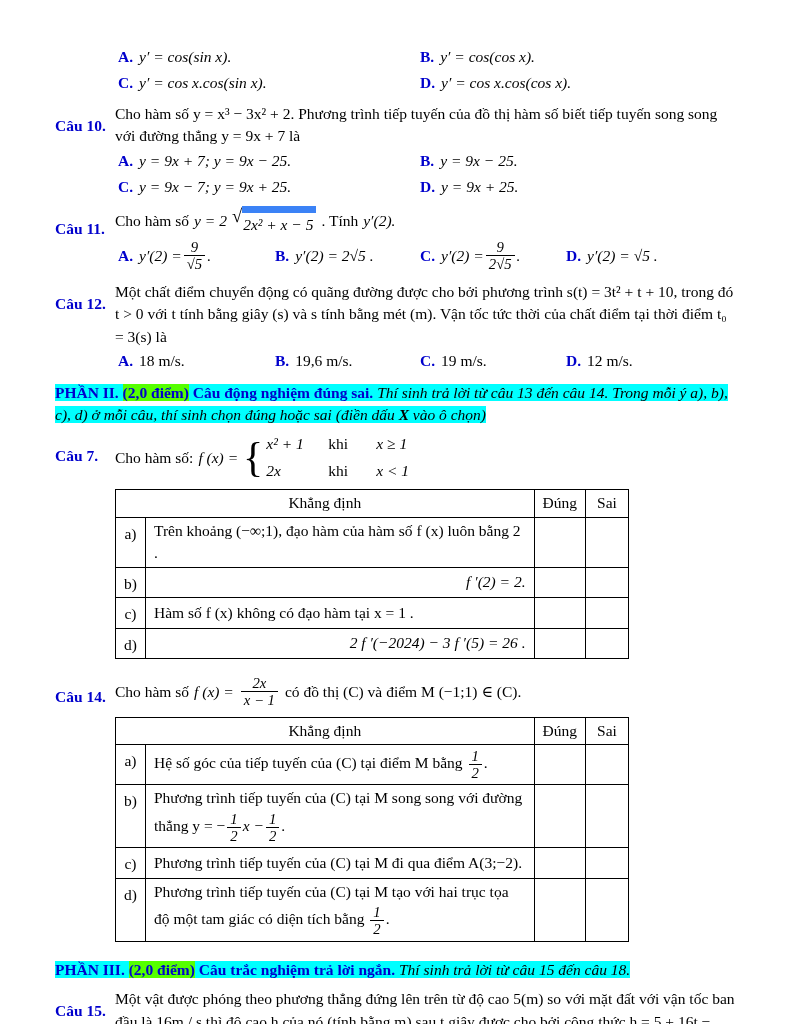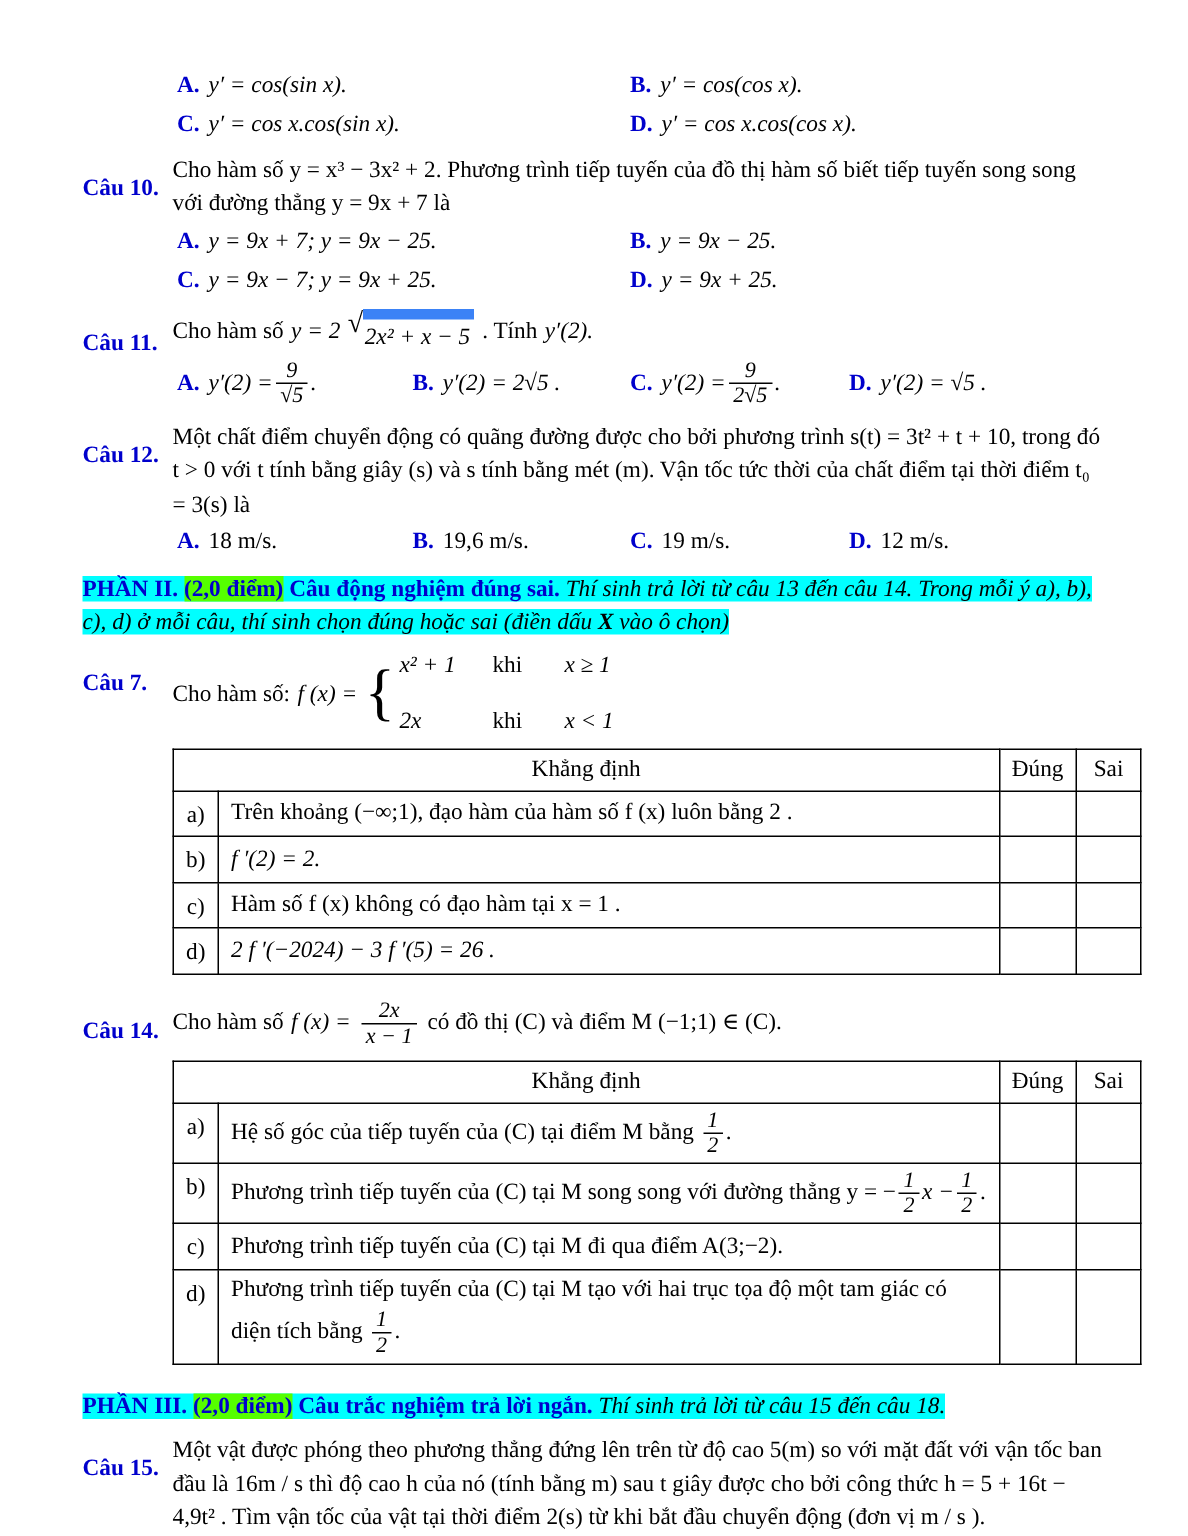--- a/index.html
+++ b/index.html
@@ -7,21 +7,21 @@
   html,body{ background:#ffffff; }
   body{
     font-family:"Liberation Serif","DejaVu Serif",serif;
     font-size:15.5px; color:#000; line-height:1.45;
   }
   .page{ width:792px; min-height:1024px; background:#fff; padding:44px 55px 20px 55px; }
 
   .blue{ color:var(--blue); font-weight:bold; }
   .hl-cyan{ background:var(--cyan); }
   .hl-green{ background:var(--green); }
-  .math{ font-style:italic; }
+  .math{ font-style:italic;text-align:right; }
   i b, b i{ font-weight:bold; }
 
   
   .q-block{ display:grid; grid-template-columns:60px 1fr; margin-bottom:5px; }
   .q-label{ color:var(--blue); font-weight:bold; white-space:nowrap;margin-top:12px; }
   .stem{ margin-bottom:2px; }
   .stem-flex{ display:flex; align-items:center; flex-wrap:wrap; gap:5px; margin-bottom:2px; }
 
   
   .opt-grid{ display:grid; padding-left:3px; margin:2px 0 2px; }
@@ -38,30 +38,30 @@
   .frac .den{ display:block; padding:0 3px; }
 
   
   .sqrt{ display:inline-flex; align-items:flex-start; font-style:italic; }
   .sqrt .sign{ font-style:normal; font-size:1.2em; line-height:1; margin-top:1px; }
   .sqrt .rad{ border-top:7px solid #3b82f6; padding:1px 3px 0 1px; }
 
   
   .cases{ display:inline-flex; align-items:center; gap:3px; }
   .cases .brace{ font-size:42px; font-weight:400; line-height:0.9; }
-  .case-grid{ display:grid; grid-template-columns:62px 48px auto; row-gap:14px; }
+  .case-grid{ display:grid; grid-template-columns:62px 48px auto; row-gap:4px; }
   .case-grid .expr,.case-grid .cond{ font-style:italic; }
   .case-grid .khi{ font-style:normal; }
 
   
   .section-bar{ margin:7px 0 7px; }
   .section-bar i{ font-style:italic; }
 
   
-  .tf-table{ border-collapse:collapse; width:646px; margin:7px 0 10px 0; }
+  .tf-table{ border-collapse:collapse; width:514px; margin:7px 0 10px 0; }
   .tf-table th,.tf-table td{ border:1px solid #000; padding:2px 8px; }
   .tf-table th{ font-weight:normal; text-align:center; }
   .tf-table td.key{ text-align:center; vertical-align:top; padding-top:5px; width:30px; }
   .tf-table td.statement{ vertical-align:middle; }
   .tf-table col.c-key{ width:30px; }
   .tf-table col.c-true{ width:48px; }
   .tf-table col.c-false{ width:43px; }
   .tf-table td.answer{ background:#fff; }
 </style>
 </head>

